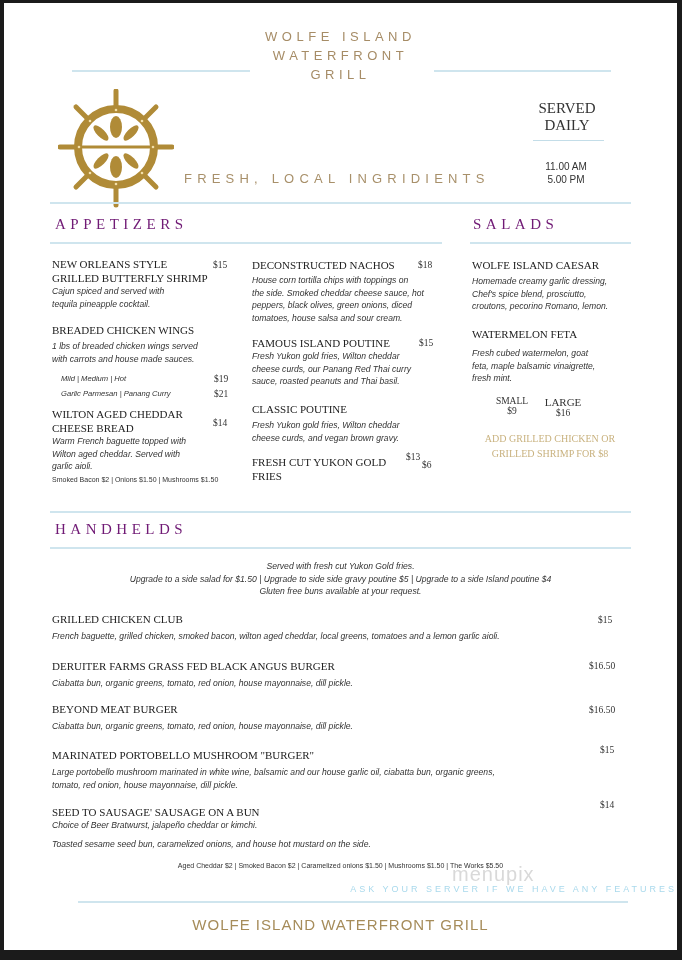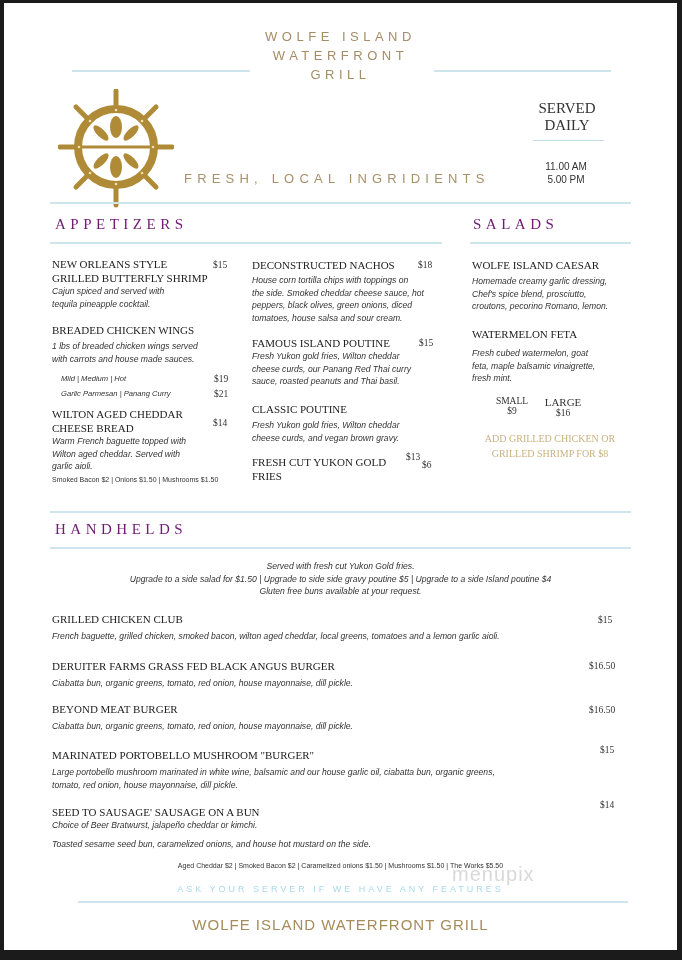--- a/index.html
+++ b/index.html
@@ -20,21 +20,21 @@
     .sec{font-family:"Liberation Serif",serif;font-size:15px;letter-spacing:4.5px;color:#701a75;}
 
     
     .iname{font-family:"Liberation Serif",serif;font-size:11px;line-height:14px;color:#222;text-transform:uppercase;}
     .idesc{font-family:"Liberation Sans",sans-serif;font-style:italic;font-size:8.6px;line-height:12.5px;color:#333;}
     .price{font-family:"Liberation Serif",serif;font-size:9.5px;color:#333;}
     .small{font-family:"Liberation Sans",sans-serif;font-style:italic;font-size:7.6px;color:#333;}
     .addons{font-family:"Liberation Sans",sans-serif;font-size:7px;color:#333;}
     .center{text-align:center;}
     .addgold{font-family:"Liberation Serif",serif;font-size:10px;line-height:15px;color:#c9b27f;text-align:center;}
-    .features{font-family:"Liberation Sans",sans-serif;font-size:9px;letter-spacing:3px;color:#a9d9ec;}
+    .features{font-family:"Liberation Sans",sans-serif;font-size:9px;letter-spacing:3px;color:#a9d9ec;text-align:right;}
     .footer{font-family:"Liberation Sans",sans-serif;font-size:15px;letter-spacing:1px;color:#a68c5a;}
     .watermark{font-family:"Liberation Sans",sans-serif;font-size:20px;color:#d9d9d9;letter-spacing:1px;}
   </style>
 </head>
 <body>
 
 <div class="page">
 
   <div class="abs brand" style="top:26px;">WOLFE ISLAND</div>
   <div class="abs brand" style="top:45px;">WATERFRONT</div>

